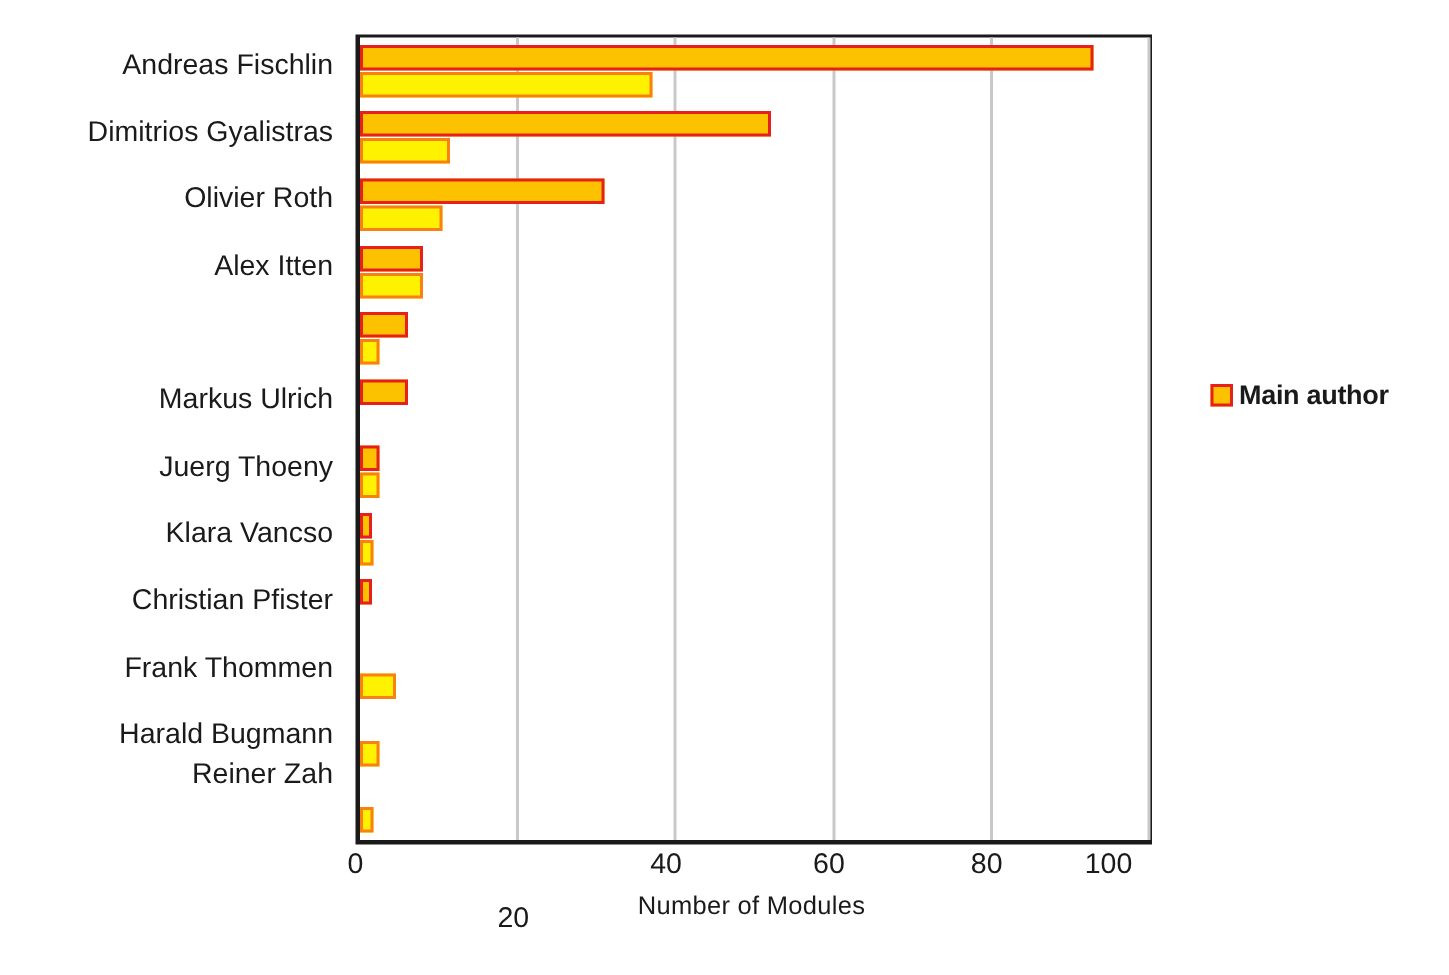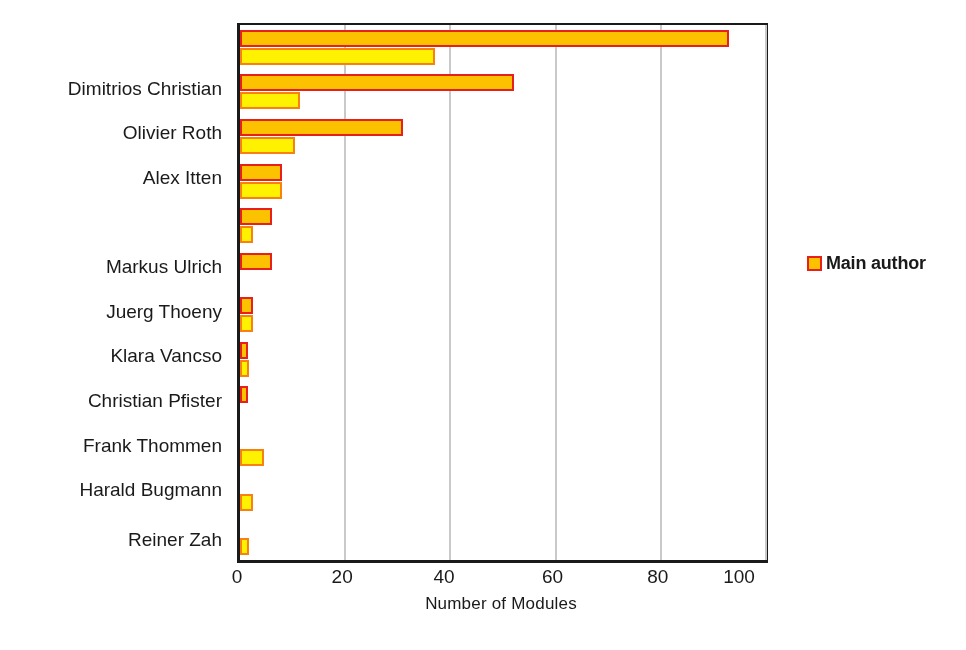--- a/index.html
+++ b/index.html
@@ -158,30 +158,31 @@
     color: #1a1a1a;
     letter-spacing: -0.2px;
   }
 </style>
 </head>
 <body>
 
 <div id="chart-root">
 
   <div id="y-labels">
-      <div class="y-label" style="top: 55.875px;">Dimitrios Christian</div>
+      <div class="y-label" style="top: 11.2917px;">Andreas Fischlin</div>
+      <div class="y-label" style="top: 55.875px;">Dimitrios Gyalistras</div>
       <div class="y-label" style="top: 100.458px;">Olivier Roth</div>
       <div class="y-label" style="top: 145.042px;">Alex Itten</div>
       <div class="y-label" style="top: 234.208px;">Markus Ulrich</div>
       <div class="y-label" style="top: 278.792px;">Juerg Thoeny</div>
       <div class="y-label" style="top: 323.375px;">Klara Vancso</div>
       <div class="y-label" style="top: 367.958px;">Christian Pfister</div>
       <div class="y-label" style="top: 412.542px;">Frank Thommen</div>
       <div class="y-label" style="top: 457.125px;">Harald Bugmann</div>
-      <div class="y-label" style="top: 507px;">Reiner Zah</div>
+      <div class="y-label" style="top: 484px;">Reiner Zah</div>
     </div>
 
   <div id="plot">
     <div id="gridlines">
         <div class="gridline" style="left: 104.2px;"></div>
         <div class="gridline" style="left: 209.4px;"></div>
         <div class="gridline" style="left: 314.6px;"></div>
         <div class="gridline" style="left: 419.8px;"></div>
         <div class="gridline" style="left: 525px;"></div>
       </div>
@@ -227,21 +228,21 @@
           <div class="bar co" style="width: 13.15px; height: 17px; top: 22.7917px;"></div>
         </div>
         <div class="cat-group" style="top: 490.417px; height: 44.5833px;">
           <div class="bar co" style="width: 9.468px; height: 17px; top: 22.7917px;"></div>
         </div>
       </div>
   </div>
 
   <div id="x-ticks">
       <div class="x-tick" style="left: 0px;">0</div>
-      <div class="x-tick" style="left: 105.2px;">20</div>
+      <div class="x-tick" style="left: 105.2px; margin-top: 36px;">20</div>
       <div class="x-tick" style="left: 207px; text-align: right;">40</div>
       <div class="x-tick" style="left: 315.6px;">60</div>
       <div class="x-tick" style="left: 420.8px;">80</div>
       <div class="x-tick" style="left: 502px;">100</div>
     </div>
 
   <div id="x-axis-title">Number of Modules</div>
 
   <div id="legend">
       <div class="legend-row">

